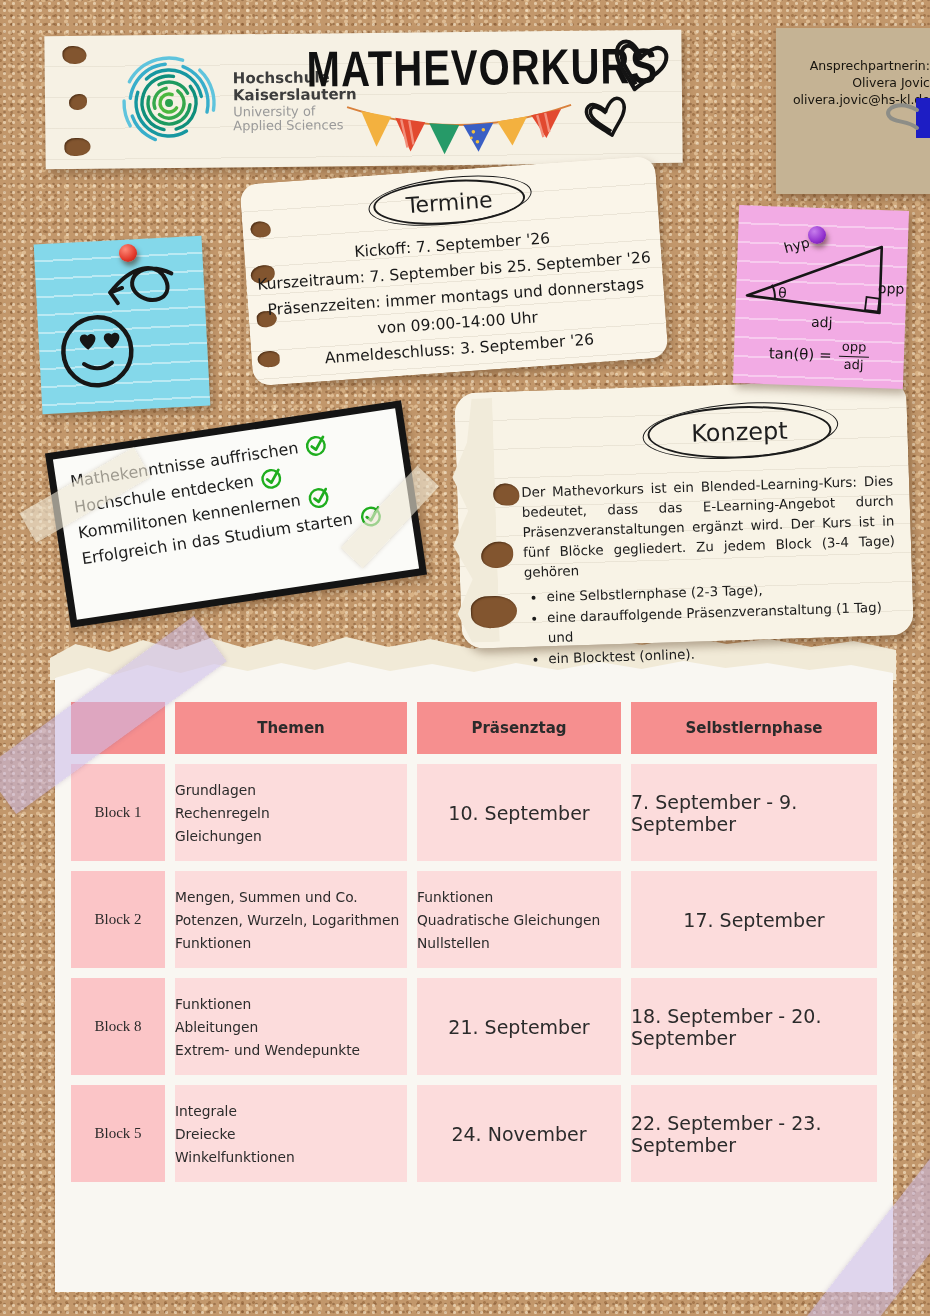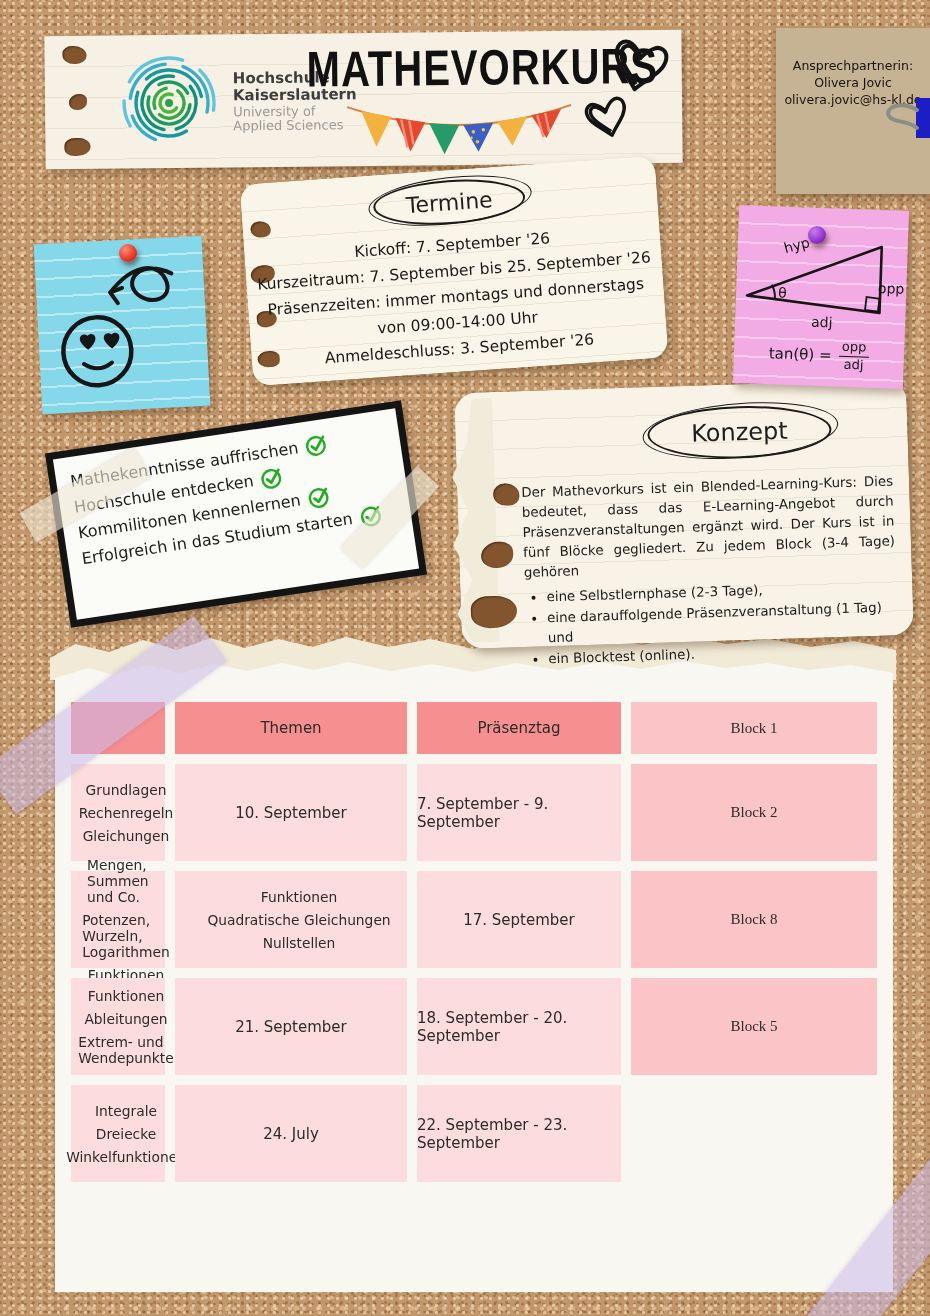--- a/index.html
+++ b/index.html
@@ -29,21 +29,21 @@
   .logo-light{font-size:13px;color:#9a9a9a;}
   .main-title{position:absolute;left:262px;top:8px;width:320px;text-align:center;
     font-family:"Liberation Sans",sans-serif;font-weight:bold;font-size:40px;letter-spacing:1px;
     transform:scaleY(1.25);transform-origin:top;color:#111;}
   .bunting{position:absolute;left:298px;top:68px;}
   .heart{position:absolute;}
 
   
   .contact-note{left:776px;top:28px;width:154px;height:166px;background:#c5b394;z-index:1;
     padding-top:28px;text-align:center;font-size:12.5px;color:#17140e;}
-  .contact-note .line{margin:2px 0;}
+  .contact-note .line{margin:2px 0;text-align:right;}
   .contact-email{margin-top:52px;}
   .binder-clip{position:absolute;right:-4px;top:62px;}
 
   
   .termine-note{left:246px;top:170px;width:416px;height:202px;background:#faf5e9;border-radius:18px;
     transform:rotate(-4deg);z-index:3;
     background-image:repeating-linear-gradient(to bottom, transparent 0 27px, rgba(180,170,150,.22) 27px 28px);}
   .oval{position:absolute;border:2px solid #1b1b1b;border-radius:50%;display:flex;align-items:center;justify-content:center;}
   .oval::before{content:"";position:absolute;inset:-5px -9px -2px -7px;border:1.7px solid #1b1b1b;border-radius:50%;transform:rotate(-2.5deg);}
   .termine-oval{left:132px;top:10px;width:152px;height:44px;font-size:22px;font-weight:500;}
@@ -90,25 +90,25 @@
   .konzept-bullets li{margin:1px 0;}
 
   
   .table-fringe{position:absolute;left:50px;top:634px;width:846px;height:46px;background:#f1ead7;z-index:2;
     clip-path:polygon(0 24px,3% 10px,7% 18px,11% 6px,15% 16px,19% 4px,23% 14px,27% 5px,31% 13px,35% 3px,40% 13px,45% 5px,50% 15px,55% 4px,60% 12px,65% 3px,70% 11px,75% 2px,80% 10px,85% 5px,90% 13px,95% 7px,100% 16px,100% 100%,0 100%);}
   .table-paper{left:55px;top:656px;width:838px;height:636px;background:#f9f7f2;z-index:2;
     clip-path:polygon(0 22px,4% 12px,7% 19px,11% 9px,15% 17px,19% 8px,23% 15px,27% 7px,31% 14px,35% 6px,40% 15px,45% 8px,50% 16px,55% 7px,60% 14px,65% 6px,70% 13px,75% 5px,80% 12px,85% 7px,90% 14px,95% 9px,100% 17px,100% 100%,0 100%);}
   .grid{position:absolute;left:16px;top:46px;display:grid;grid-template-columns:94px 232px 204px 246px;
     grid-template-rows:52px repeat(5,97px);gap:10px;}
   .cell{display:flex;align-items:center;justify-content:center;color:#2b2b2b;}
-  .cell.th{background:#f68f8f;font-size:15px;font-weight:400;}
+  .cell.th{background:#f68f8f;font-size:15px;font-weight:700;}
   .cell.blockc{background:#fbc5c7;font-size:15px;font-family:Liberation Serif, serif;}
-  .cell.themen{background:#fcdcdc;flex-direction:column;align-items:center;justify-content:center;
-    padding-left:16px;gap:7px;font-size:13.8px;}
-  .cell.datec{background:#fcdcdc;font-size:15px;}
+  .cell.themen{background:#fcdcdc;flex-direction:column;align-items:flex-start;justify-content:center;
+    gap:7px;font-size:13.8px;}
+  .cell.datec{background:#fcdcdc;font-size:19px;}
 </style>
 </head>
 <body>
 
 <div class="board">
 
   <section class="note banner">
     <span class="paper-hole" style="left:18px;top:10px;width:24px;height:18px;border-radius:40% 55% 45% 50%;"></span>
     <span class="paper-hole" style="left:24px;top:58px;width:18px;height:16px;border-radius:55% 40% 50% 45%;"></span>
     <span class="paper-hole" style="left:19px;top:102px;width:26px;height:18px;border-radius:45% 50% 55% 40%;"></span>
@@ -283,20 +283,21 @@
         </ul>
     </div>
   </section>
 
   <div class="table-fringe"></div>
   <section class="note table-paper">
     <div class="grid">
         <div class="cell th"></div>
         <div class="cell th">Themen</div>
         <div class="cell th">Präsenztag</div>
+        <div class="cell th">Selbstlernphase</div>
         <div class="cell blockc">Block 1</div>
         <div class="cell themen">
           <div class="themen-line">Grundlagen</div>
           <div class="themen-line">Rechenregeln</div>
           <div class="themen-line">Gleichungen</div>
         </div>
         <div class="cell datec">10. September</div>
         <div class="cell datec">7. September - 9. September</div>
         <div class="cell blockc">Block 2</div>
         <div class="cell themen">
@@ -317,21 +318,21 @@
           <div class="themen-line">Extrem- und Wendepunkte</div>
         </div>
         <div class="cell datec">21. September</div>
         <div class="cell datec">18. September - 20. September</div>
         <div class="cell blockc">Block 5</div>
         <div class="cell themen">
           <div class="themen-line">Integrale</div>
           <div class="themen-line">Dreiecke</div>
           <div class="themen-line">Winkelfunktionen</div>
         </div>
-        <div class="cell datec">24. July</div>
+        <div class="cell datec">24. November</div>
         <div class="cell datec">22. September - 23. September</div>
       </div>
   </section>
 
   <div class="tape tape-lavender" style="left:-25px;top:687px;width:260px;height:56px;transform:rotate(-36deg);z-index:4;"></div>
   <div class="tape tape-lavender" style="left:780px;top:1228px;width:220px;height:58px;transform:rotate(-52deg);z-index:4;"></div>
 
 </div>
 
 </body></html>

